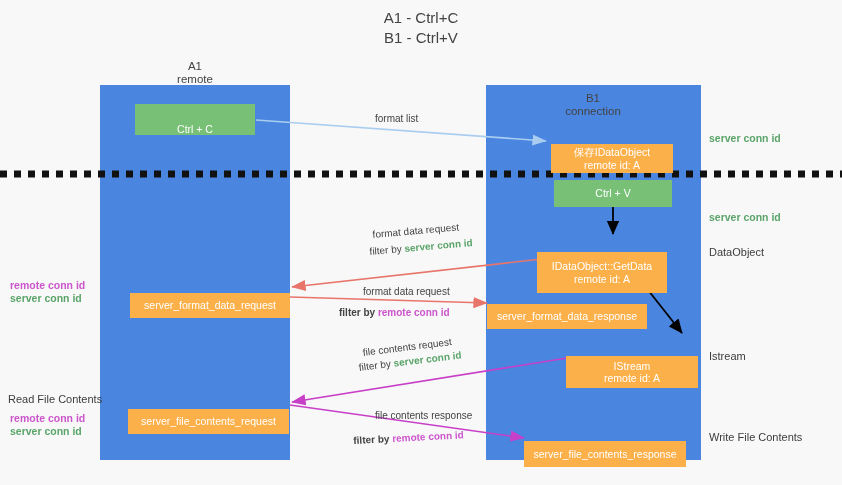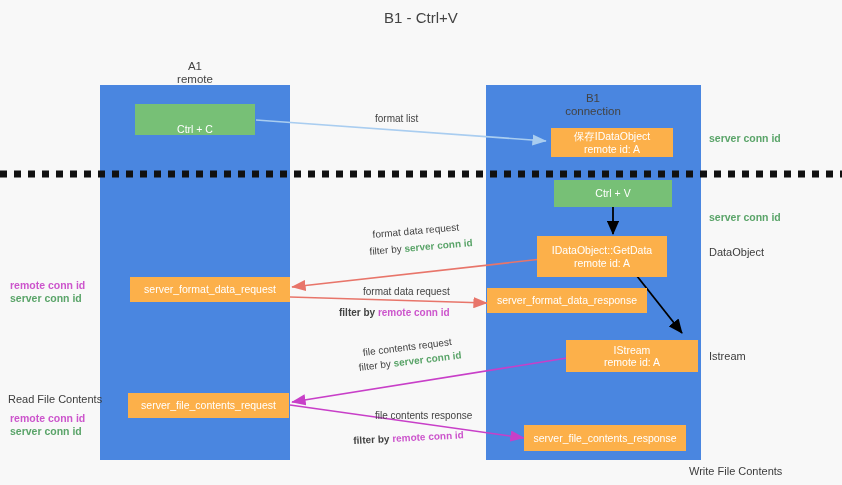--- a/index.html
+++ b/index.html
@@ -27,39 +27,40 @@
 
   
   .lane{position:absolute;background:#4a86e0;}
 
   
   .node{
     position:absolute;box-sizing:border-box;
     display:flex;flex-direction:column;align-items:center;justify-content:center;
     color:#ffffff;font-size:10.5px;line-height:12.5px;text-align:center;
   }
-  .node.orange{background:#fcb04a;}
+  .node.orange{background:#fcb04a;margin-top:16px;}
   .node.green{background:#77c076;}
   .node .l2{display:block;}
 
   
   .txt{position:absolute;color:#434343;font-size:10.5px;line-height:13px;white-space:nowrap;}
   .txt.right-lab{font-size:11px;color:#3c3c3c;}
   .txt.bold{font-weight:bold;}
   .srv{color:#5aa469;font-weight:bold;}
   .rmt{color:#cc55cc;font-weight:bold;}
   .edge-lab{position:absolute;white-space:nowrap;font-size:10px;line-height:13px;color:#434343;}
   .edge-lab .srv,.edge-lab .rmt{font-size:10px;}
 </style>
 </head>
 <body>
 
 <div id="stage">
 
   <div class="title">
+    <div>A1 - Ctrl+C</div>
     <div>B1 - Ctrl+V</div>
   </div>
 
   <div class="lane" style="left:100px;top:85px;width:190px;height:375px;"></div>
   <div class="lane" style="left:486px;top:85px;width:215px;height:375px;"></div>
 
   <div class="col-head" style="left:120px;top:60px;width:150px;">
     <div>A1</div>
     <div>remote</div>
   </div>
@@ -159,21 +160,21 @@
 
   <div class="edge-lab" style="left:375px;top:409px;">file contents response</div>
   <div class="edge-lab" style="left:353px;top:434px;transform:rotate(-3deg);transform-origin:left top;">
     <span class="txt bold" style="position:static;color:#434343;font-size:10px;">filter by </span><span class="rmt">remote conn id</span>
   </div>
 
   <div class="txt srv" style="left:709px;top:132px;font-size:10.5px;">server conn id</div>
   <div class="txt srv" style="left:709px;top:211px;font-size:10.5px;">server conn id</div>
   <div class="txt right-lab" style="left:709px;top:246px;">DataObject</div>
   <div class="txt right-lab" style="left:709px;top:350px;">Istream</div>
-  <div class="txt right-lab" style="left:689px;top:431px;margin-top:34px;">Write File Contents</div>
+  <div class="txt right-lab" style="left:709px;top:431px;">Write File Contents</div>
 
   <div class="txt rmt" style="left:10px;top:279px;font-size:10.5px;">remote conn id</div>
   <div class="txt srv" style="left:10px;top:292px;font-size:10.5px;">server conn id</div>
 
   <div class="txt right-lab" style="left:8px;top:393px;">Read File Contents</div>
   <div class="txt rmt" style="left:10px;top:412px;font-size:10.5px;">remote conn id</div>
   <div class="txt srv" style="left:10px;top:425px;font-size:10.5px;">server conn id</div>
 
 </div>
 

